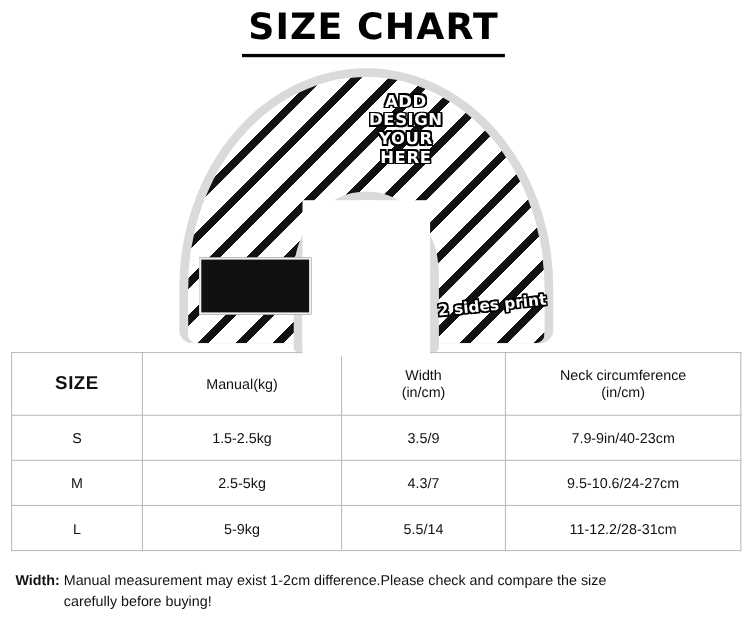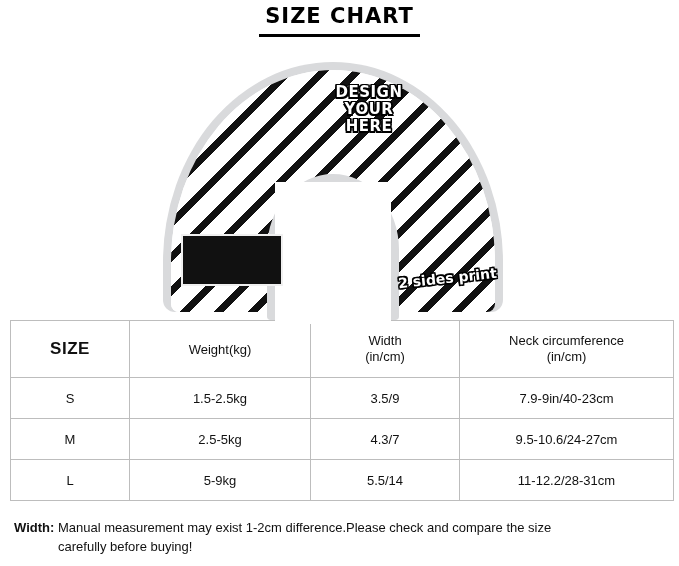--- a/index.html
+++ b/index.html
@@ -23,21 +23,21 @@
   
   .title-wrap {
     position: absolute;
     top: 0px;
     left: 0;
     width: 679px;
     text-align: center;
   }
   .title {
     display: inline-block;
-    font-size: 21px;
+    font-size: 33px;
     font-weight: bold;
     letter-spacing: 1px;
     padding: 4px 6px 6px 6px;
     border-bottom: 3px solid #000;
     font-family: "DejaVu Sans", sans-serif;
   }
 
   
   .product-area {
     position: absolute;
@@ -244,35 +244,36 @@
     <div class="collar">
       <div class="arch">
         <div class="arch-outer"></div>
         <div class="arch-inner">
           <div class="stripes"></div>
         </div>
         <div class="neck-hole-fill"></div>
         <div class="neck-hole"></div>
         <div class="black-patch"></div>
         <div class="design-text">
+          <span>ADD</span>
           <span>DESIGN</span>
           <span>YOUR</span>
           <span>HERE</span>
         </div>
         <div class="sides-print">2 sides print</div>
       </div>
     </div>
   </div>
 
   <div class="table-wrap">
     <table class="size-table">
       <tbody>
         <tr class="head-row">
           <td class="col1 size-head">SIZE</td>
-          <td class="col2">Weight(kg)</td>
+          <td class="col2">Manual(kg)</td>
           <td class="col3">
             <div class="cell-2line">Width</div>
             <div class="cell-2line">(in/cm)</div>
           </td>
           <td class="col4">
             <div class="cell-2line">Neck circumference</div>
             <div class="cell-2line">(in/cm)</div>
           </td>
         </tr>
         <tr class="body-row">

